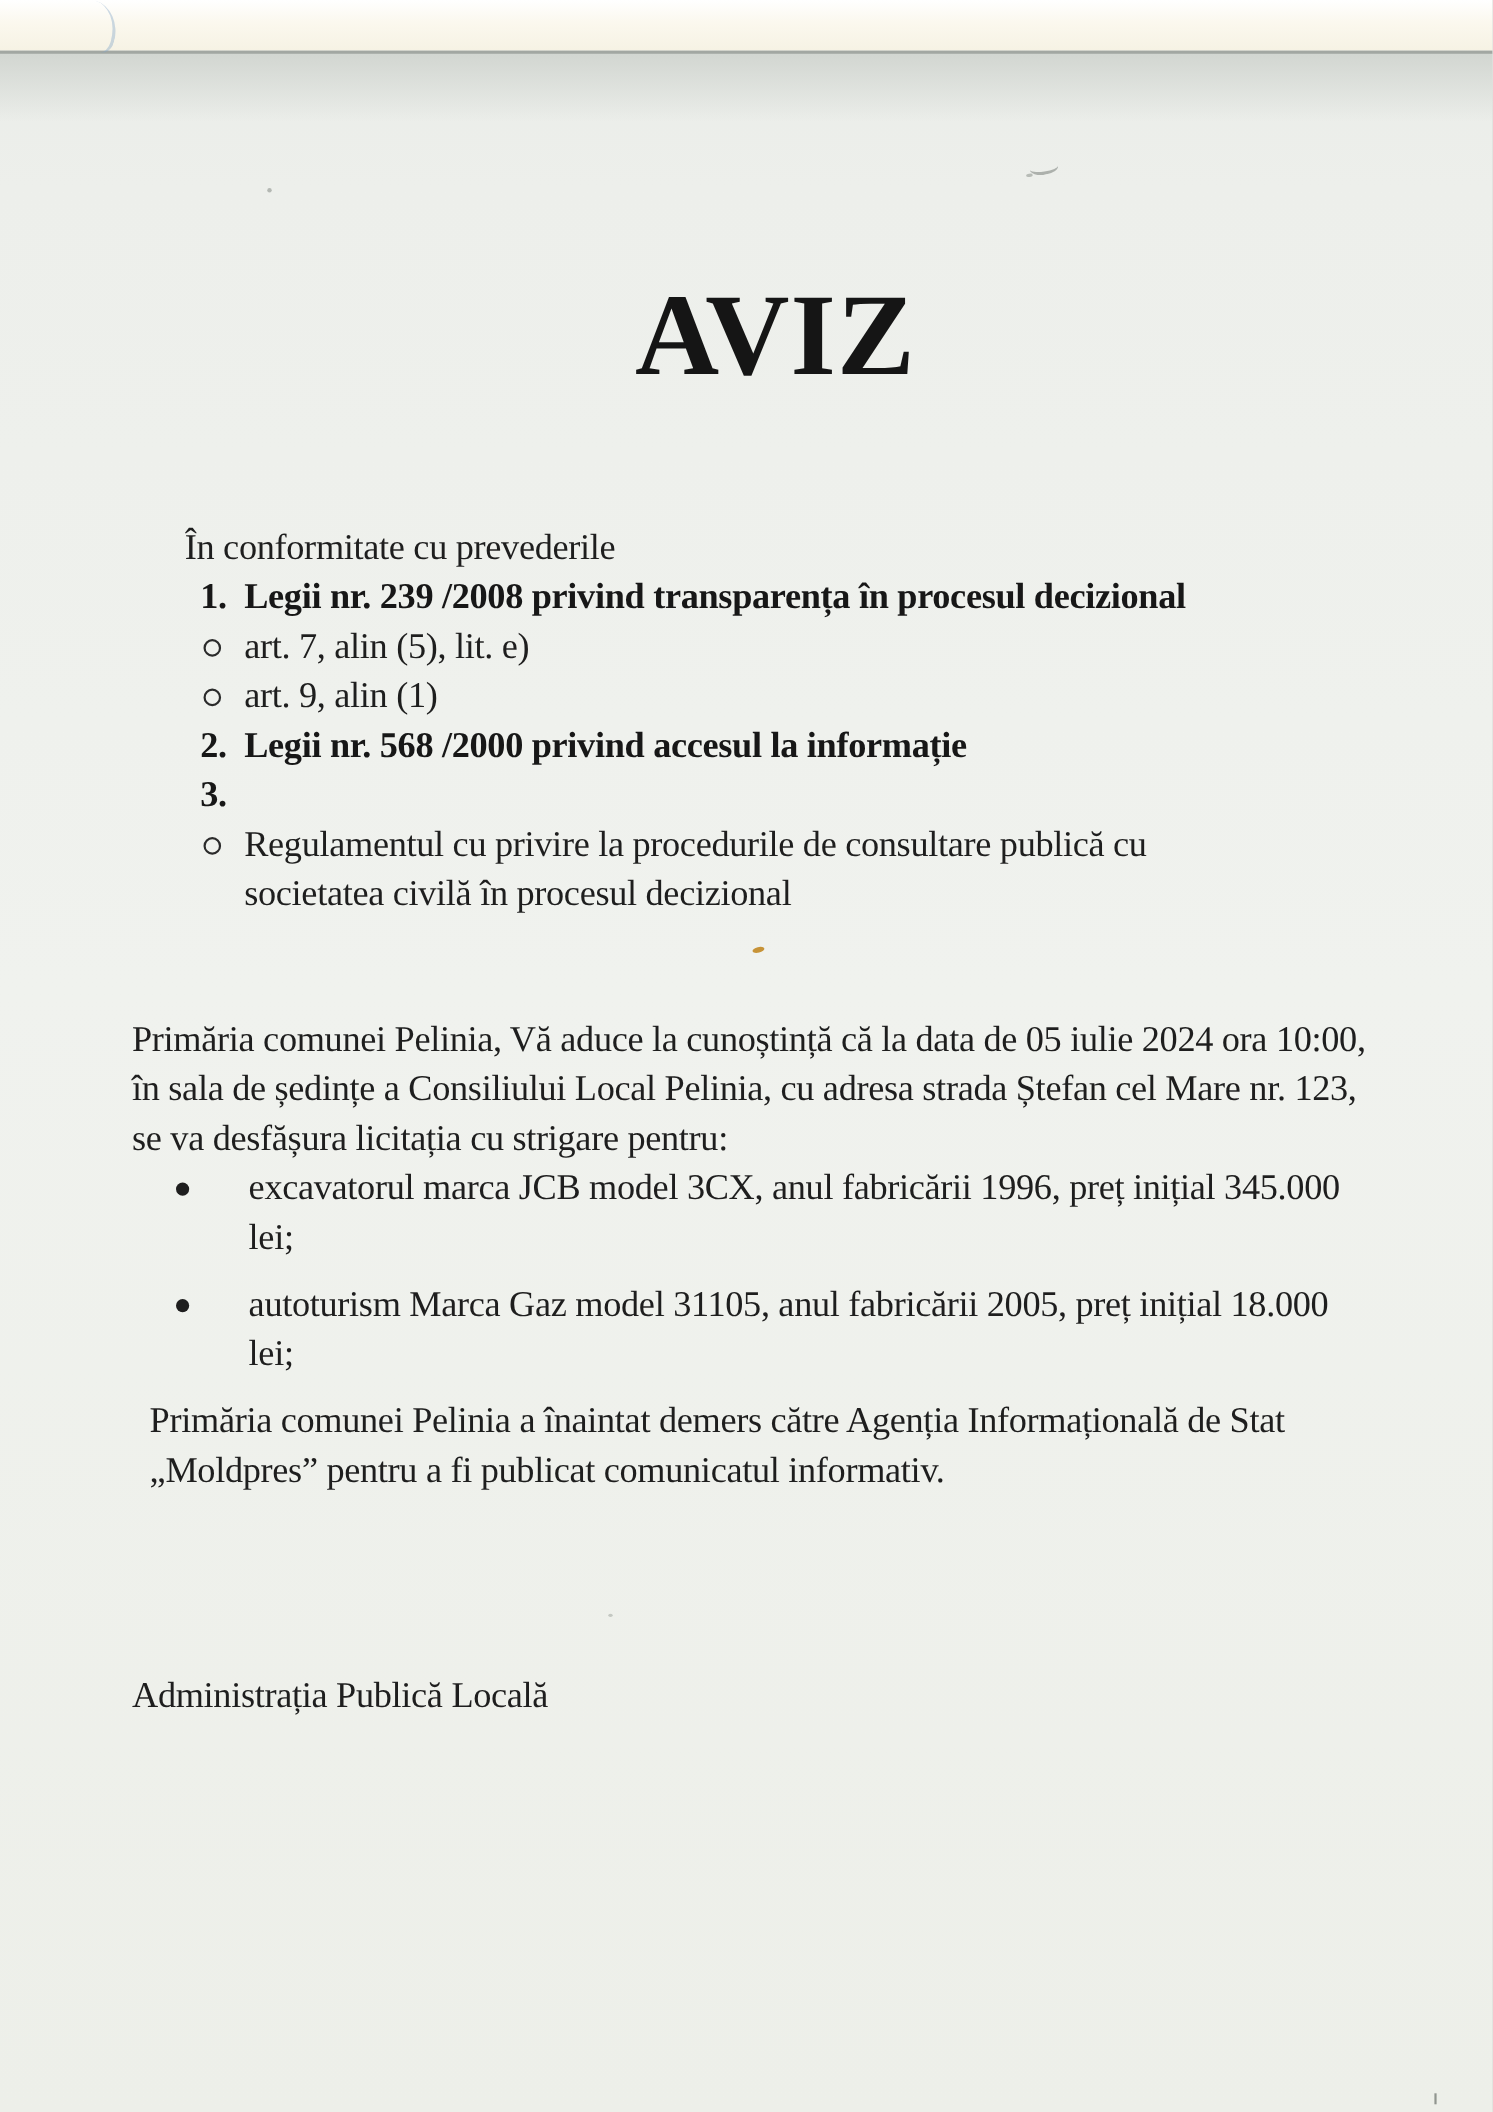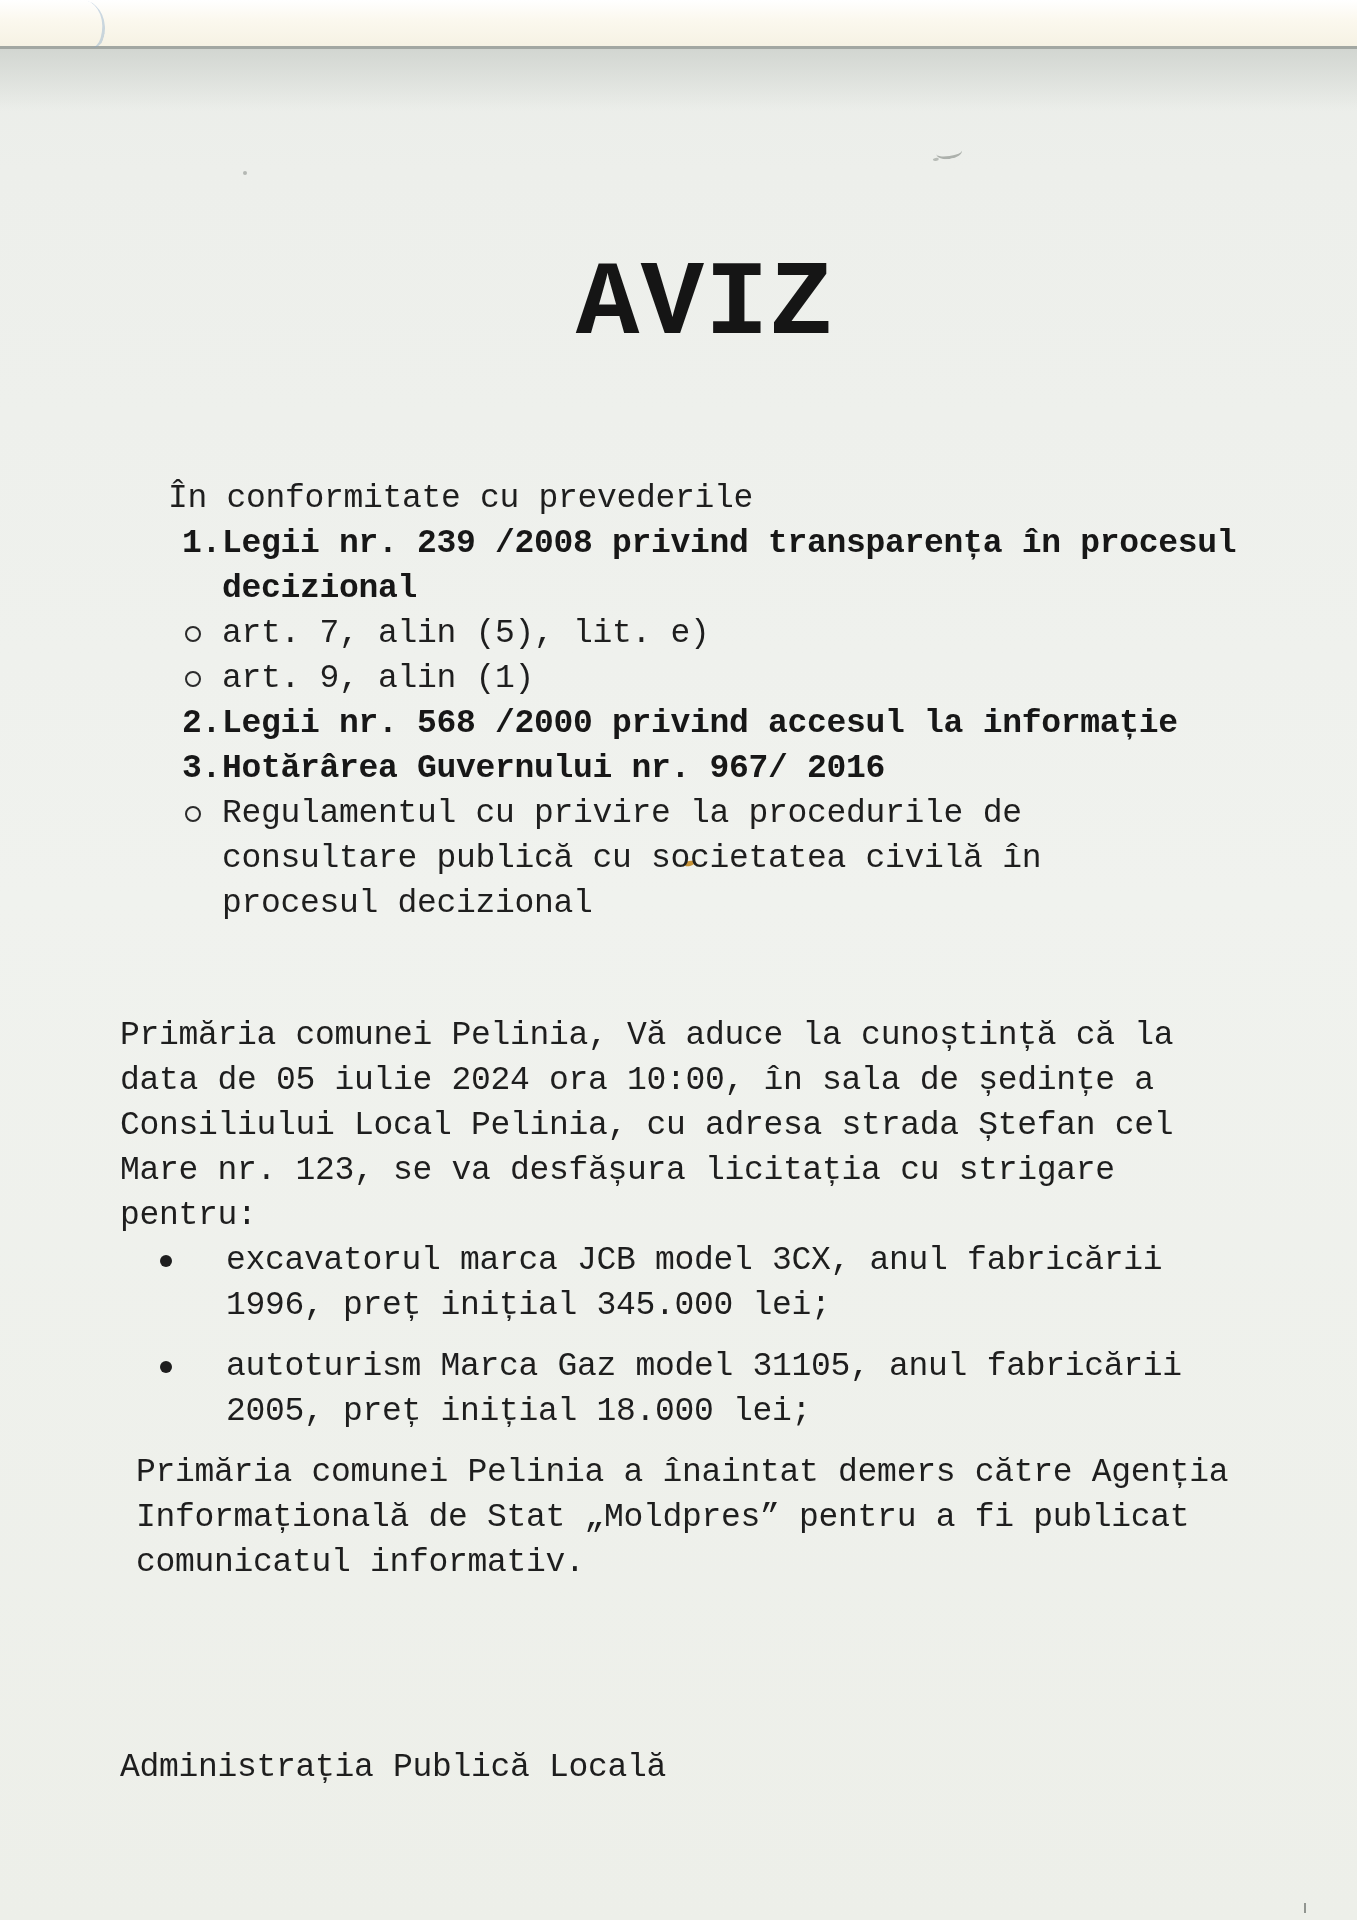--- a/index.html
+++ b/index.html
@@ -4,21 +4,21 @@
 <style>
   html, body { margin: 0; padding: 0; background: #d8dad6; }
 
   .page {
     position: relative;
     width: 1357px;
     height: 1920px;
     margin: 0 auto;
     overflow: hidden;
     background: linear-gradient(180deg, #e9ece8 0px, #edefeb 170px, #f0f2ee 900px, #edefe9 1920px);
-    font-family: Liberation Mono, monospace;
+    font-family: Liberation Serif, serif;
     color: #1e1e1e;
   }
 
   
   .scan-top {
     position: absolute; top: 0; left: 0; right: 0; height: 46px;
     background: linear-gradient(180deg, #ffffff 0%, #fbf8ee 45%, #f6f2e4 100%);
   }
   .scan-edge-line {
     position: absolute; top: 46px; left: 0; right: 0; height: 3px;
@@ -139,21 +139,20 @@
         <span class="txt">art. 9, alin (1)</span>
       </div>
 
       <div class="legal-item">
         <span class="num">2.</span>
         <span class="txt">Legii nr. 568 /2000 privind accesul la informație</span>
       </div>
 
       <div class="legal-item">
         <span class="num">3.</span>
-        <span class="txt">Hotărârea Guvernului nr. 967/ 2016</span>
       </div>
       <div class="sub-item">
         <span class="circle"></span>
         <span class="txt">Regulamentul cu privire la procedurile de consultare publică cu societatea civilă în procesul decizional</span>
       </div>
 
     </div>
 
     <p class="announcement">Primăria comunei Pelinia, Vă aduce la cunoștință că la data de 05 iulie 2024 ora 10:00, în sala de ședințe a Consiliului Local Pelinia, cu adresa strada Ștefan cel Mare nr. 123, se va desfășura licitația cu strigare pentru:</p>
 

